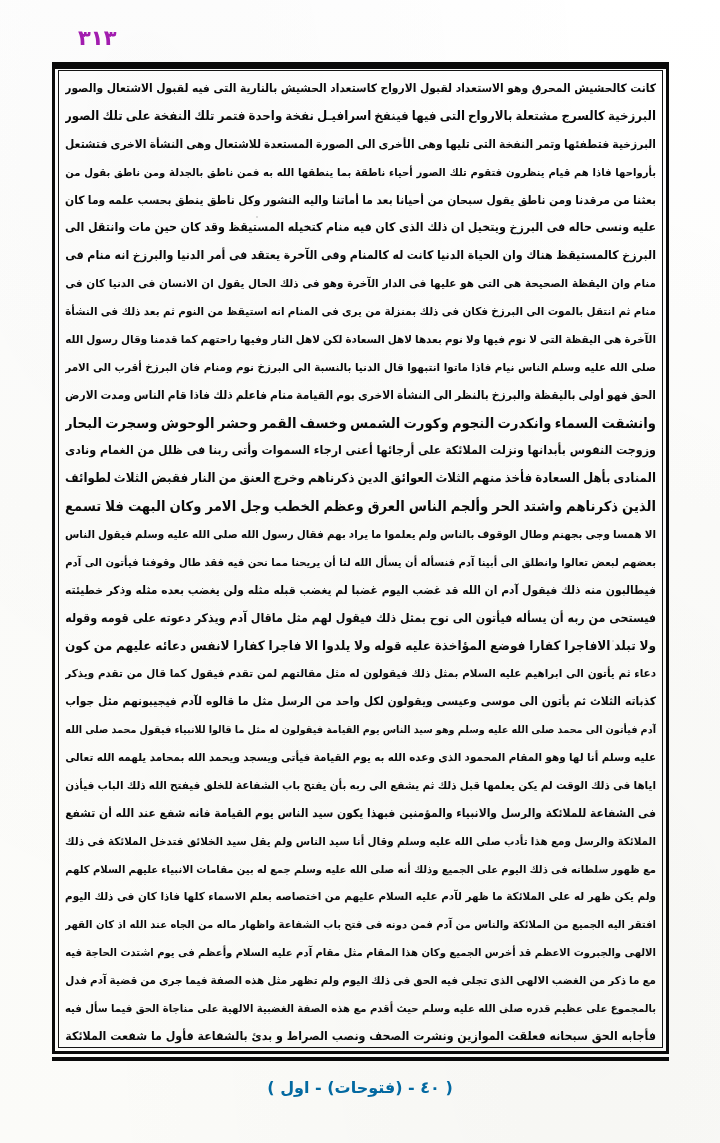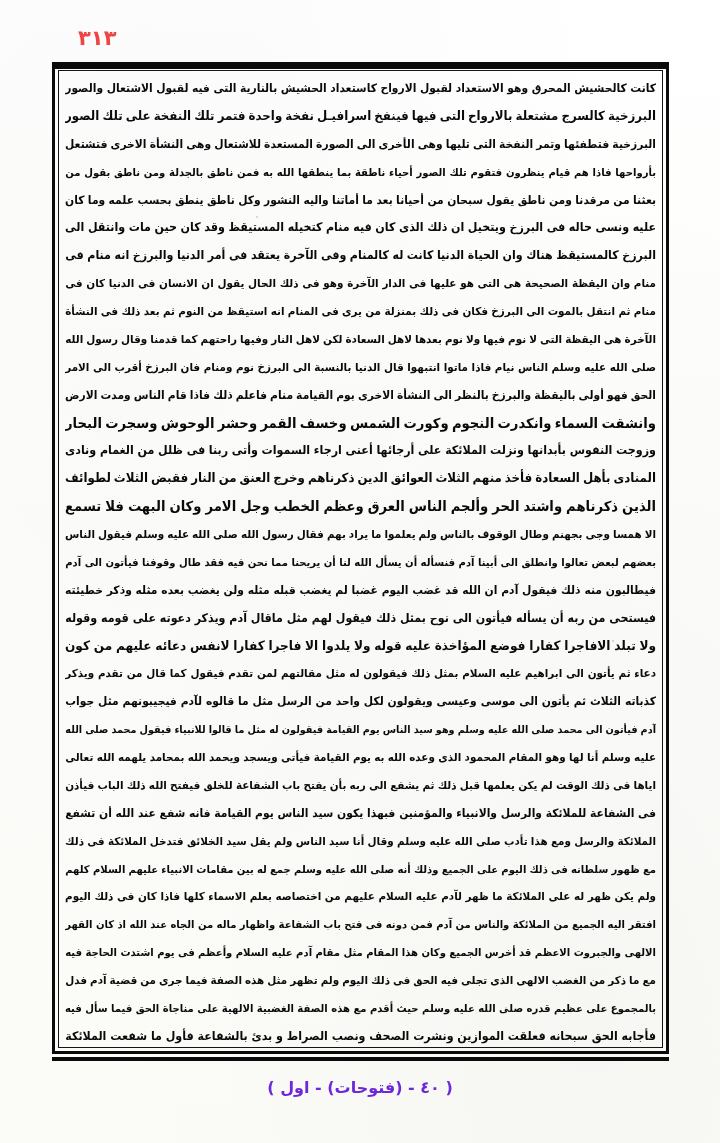--- a/index.html
+++ b/index.html
@@ -35,21 +35,21 @@
 
   
   .page-number {
     position: absolute;
     left: 78px;
     top: 28px;
     font-family: "DejaVu Sans", sans-serif;
     font-size: 21px;
     font-weight: 700;
     letter-spacing: 1px;
-    color: #ef4444;
+    color: #a21caf;
     direction: rtl;
     line-height: 1;
   }
 
   
   .text-frame {
     position: absolute;
     left: 52px;
     top: 64px;
     width: 617px;
@@ -132,21 +132,21 @@
   .footer-signature {
     position: absolute;
     left: 0;
     right: 0;
     top: 1078px;
     text-align: center;
     direction: rtl;
     font-family: "DejaVu Sans", sans-serif;
     font-size: 16px;
     font-weight: 700;
-    color: #6d28d9;
+    color: #0369a1;
     letter-spacing: 0.5px;
   }
 
   
   .speckle {
     position: absolute;
     background: rgba(0,0,0,0.18);
     border-radius: 50%;
     pointer-events: none;
   }

